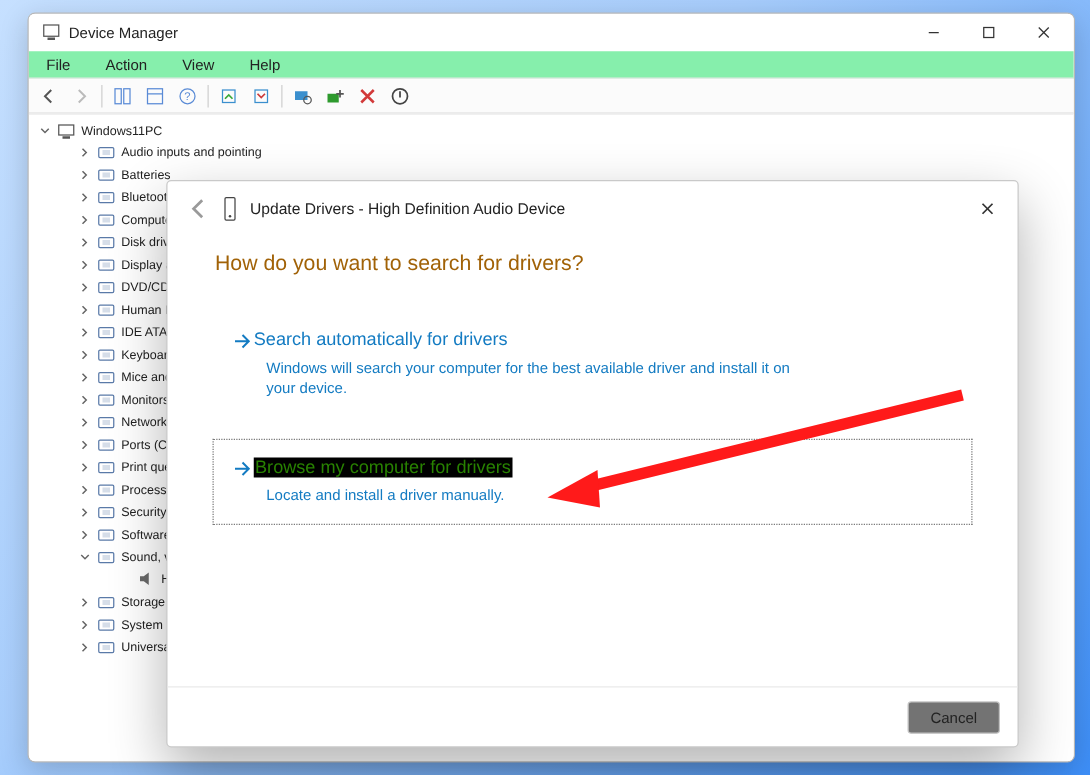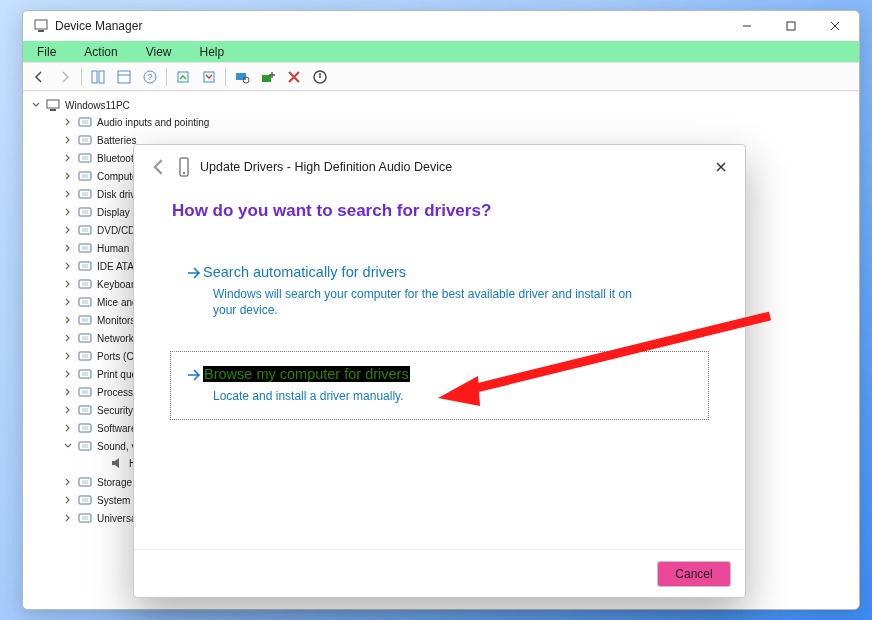--- a/index.html
+++ b/index.html
@@ -57,54 +57,54 @@
   .tree li .row { display:flex; align-items:center; gap:4px;}
   .tw { position:absolute; left:0; top:3px; width:10px; height:10px; cursor:default;}
   .tw svg { width:10px; height:10px; color:#666; }
   .dev-icon { width:16px; height:16px; flex:0 0 16px;}
   .tree li .lbl { font-size:10px; color:#222; }
 
   
   .modal {
     position:absolute;
     left:133px; top:144px;
-    width:613px; height:454px;
+    width:682px; height:454px;
     background:#ffffff;
     border:1px solid #c9c9c9;
     border-radius:4px;
     box-shadow:0 18px 44px rgba(0,0,0,.30);
     display:flex; flex-direction:column;
   }
   .modal .dlg-top {
     height:44px; display:flex; align-items:center; padding:0 10px 0 14px;
   }
   .dlg-back { width:22px; height:22px; display:flex; align-items:center; justify-content:center; color:#9a9a9a; margin-right:6px;}
   .dlg-dev-icon { width:16px; height:22px; margin-right:8px; color:#444;}
   .dlg-title { font-size:12.5px; color:#222; }
   .dlg-close { margin-left:auto; width:28px; height:28px; display:flex; align-items:center; justify-content:center; color:#333; border-radius:3px;}
   .modal .dlg-body { flex:1; padding: 6px 36px 0 36px; }
-  .dlg-heading { font-size:17px; color:#6d28d9; margin:6px 0 28px 2px; font-weight:700;}
+  .dlg-heading { font-size:17px; color:#a16207; margin:6px 0 28px 2px; font-weight:400;}
   .option {
     padding:12px 14px 14px 14px; margin-bottom:18px;
     border:1px solid transparent;
   }
   .option.focused { border:1px dotted #7a7a7a; }
   .opt-row { display:flex; align-items:center; }
   .opt-arrow { width:18px; height:18px; margin-top:2px; flex:0 0 18px; color:#137bc2;}
   .opt-title { font-size:14.5px; color:#137bc2; }
   .opt-title.hl { background:#000000; color:#288201; padding:0 1px;}
   .opt-desc { font-size:12px; color:#137bc2; margin-left:28px; margin-top:4px; max-width:430px; line-height:1.35;}
   .dlg-footer {
     height:48px; border-top:1px solid #eaeaea;
     display:flex; align-items:center; justify-content:flex-end;
     padding:0 14px; gap:10px;
   }
   .btn {
     min-width:74px; height:26px; padding:0 14px;
-    border:1px solid #c3c3c3; border-radius:3px; background:#ec4899;
+    border:1px solid #c3c3c3; border-radius:3px; background:#737373;
     font-size:12px; color:#222; display:flex; align-items:center; justify-content:center;
   }
 
   
   .anno { position:absolute; left:0; top:0; width:872px; height:620px; pointer-events:none; }
 </style>
 </head>
 <body>
 
 <div class="devmgr-window">

